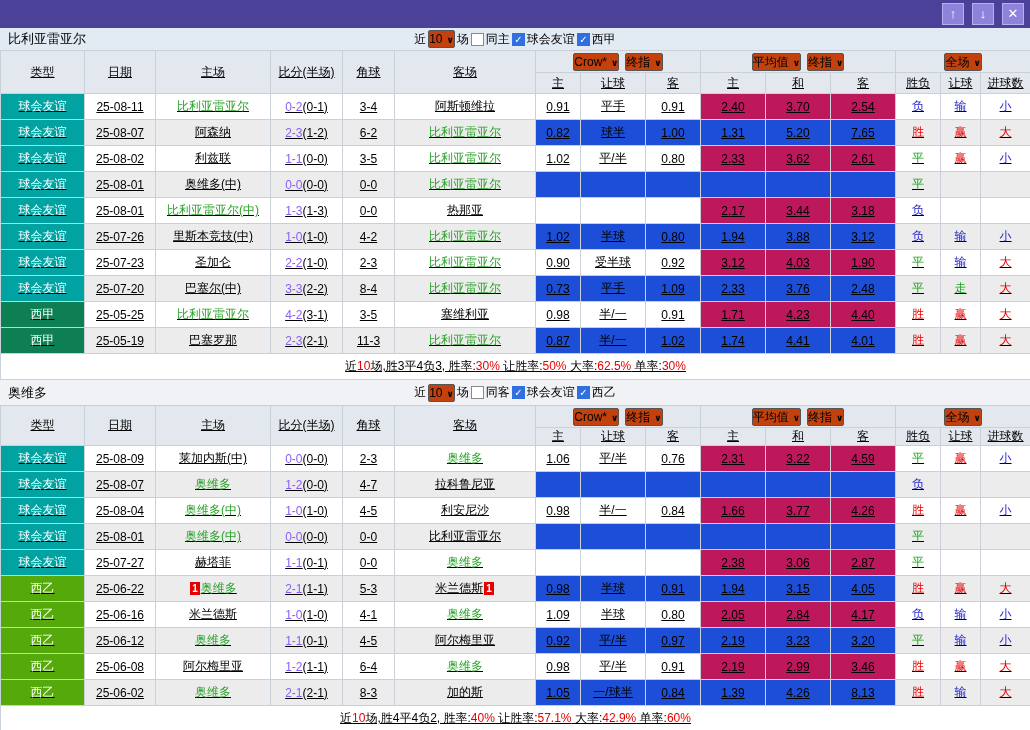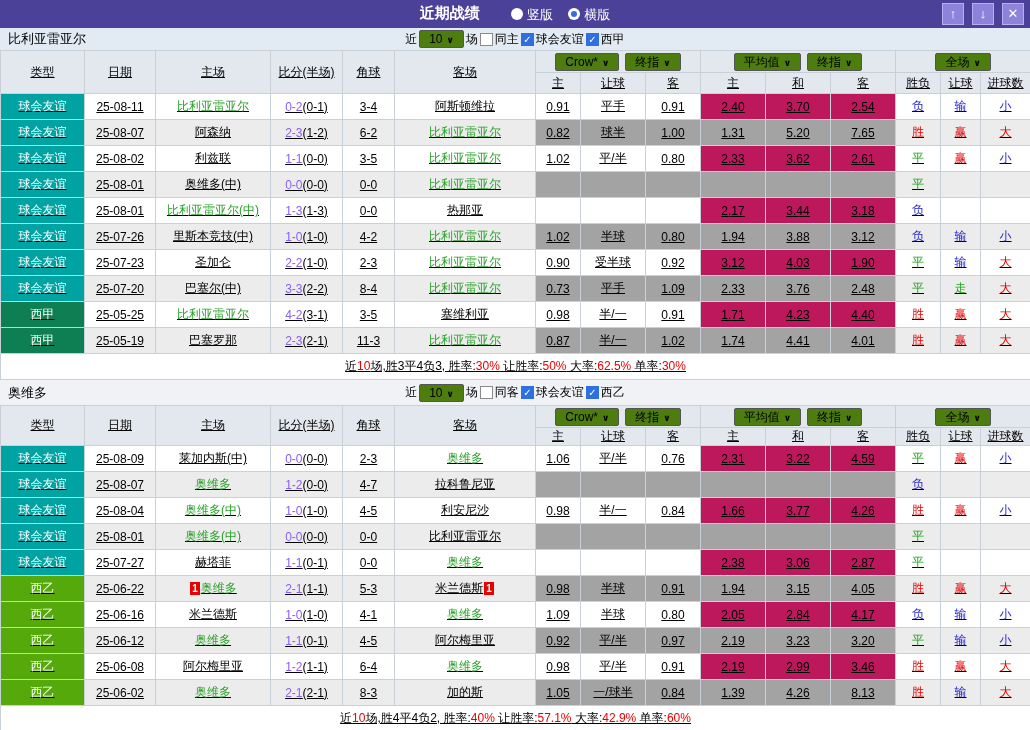--- a/index.html
+++ b/index.html
@@ -20,57 +20,52 @@
   .filterbar{position:relative;display:flex;align-items:center;justify-content:center;}
   .fb1{height:22px;background:#e2eaf4;}
   .fb2{height:25px;background:#f0f2f5;}
   .teamname{position:absolute;left:8px;font-size:13px;}
   .fcenter{display:flex;align-items:center;}
   .fcenter>span{margin:0 1px;}
   .cb{display:inline-block;width:13px;height:13px;box-sizing:border-box;text-align:center;line-height:12px;font-size:10px;margin-left:8px;cursor:pointer;}
   .cb.off{background:#fff;border:1px solid #8a8a8a;}
   .cb.on{background:#2f6fe0;color:#fff;border:1px solid #2f6fe0;}
 
-  .sel{display:inline-block;background:#4d7c0f;border:1px solid #555;border-radius:2px;padding:0 9px;height:18px;
+  .sel{display:inline-block;background:#c2410c;border:1px solid #555;border-radius:2px;padding:0 0;height:18px;
        line-height:16px;font-size:12px;box-sizing:border-box;white-space:nowrap;cursor:pointer;margin:0 3px;}
   .arr{font-weight:bold;font-size:9px;margin-left:4px;font-style:normal;}
 
   
   table.grid{border-collapse:collapse;table-layout:fixed;width:1030px;text-decoration:underline;}
   .grid th,.grid td{border:1px solid #c9d0d8;text-align:center;padding:0;overflow:hidden;white-space:nowrap;font-weight:normal;}
   .grid thead th{background:#e3e8ef;font-size:12px;}
   .hr1 th{height:21px;}
   .hr2 th{height:20px;}
   .t2 .hr2 th{height:17px;}
   .grid tbody td{height:25px;}
   .rw td{background:#fff;}
   .rw td.eu{background:#be185d;}
   .rg td{background:#ececec;}
-  .rg td.ah,.rg td.eu{background:#a3a3a3;}
+  .rg td.ah,.rg td.eu{background:#1d4ed8;}
   .grid td.friendly{background:#00a2a2;color:#fff;}
   .grid td.laliga{background:#0e7f52;color:#fff;}
   .grid td.segunda{background:#55a90b;color:#fff;}
   .grn{color:#2aa12a;}
   .sf{color:#8b5cf6;}
   .badge{display:inline-block;background:#e60000;color:#fff;font-size:10px;line-height:13px;padding:0 2px;margin:0 1px;font-weight:bold;}
   .c-red{color:#e60000;}
   .c-blue{color:#2323cc;}
   .c-green{color:#1ca41c;}
   .grid tfoot td{height:25px;background:#fff;}
   .red{color:#e60000;}
 </style>
 </head>
 <body>
 
 <div class="titlebar">
-  <div class="tcenter">
-    <span class="ttitle">近期战绩</span>
-    <span class="radio"></span><span class="rlabel">竖版</span>
-    <span class="radio"><span class="dot"></span></span><span class="rlabel">横版</span>
-  </div>
   <div class="tbuttons">
     <span class="tbtn">↑</span>
     <span class="tbtn">↓</span>
     <span class="tbtn">✕</span>
   </div>
 </div>
 
 <div id="tables">
     <div>
       <div class="filterbar fb1">

